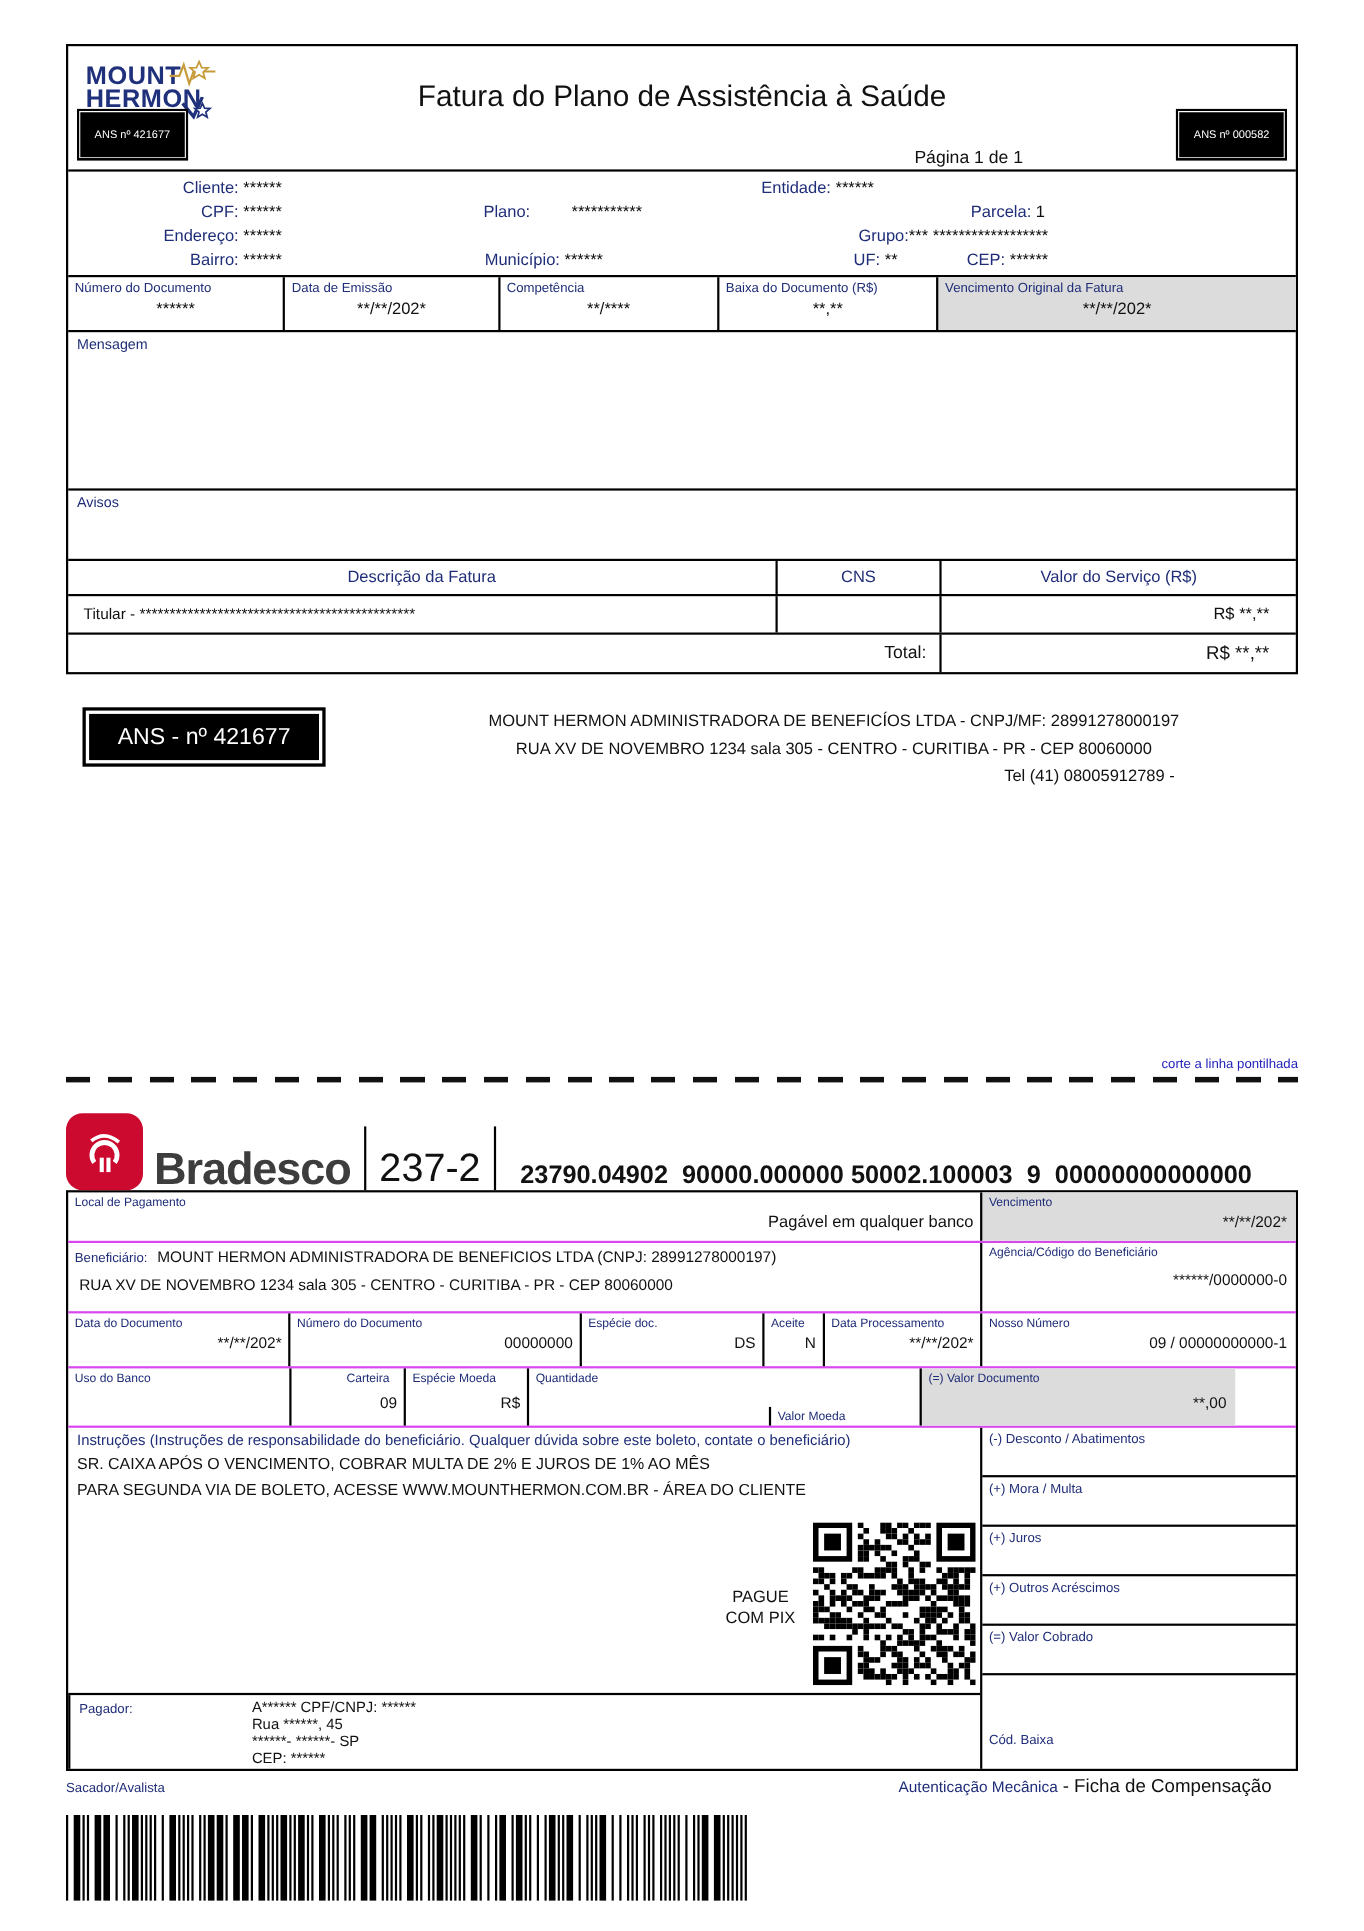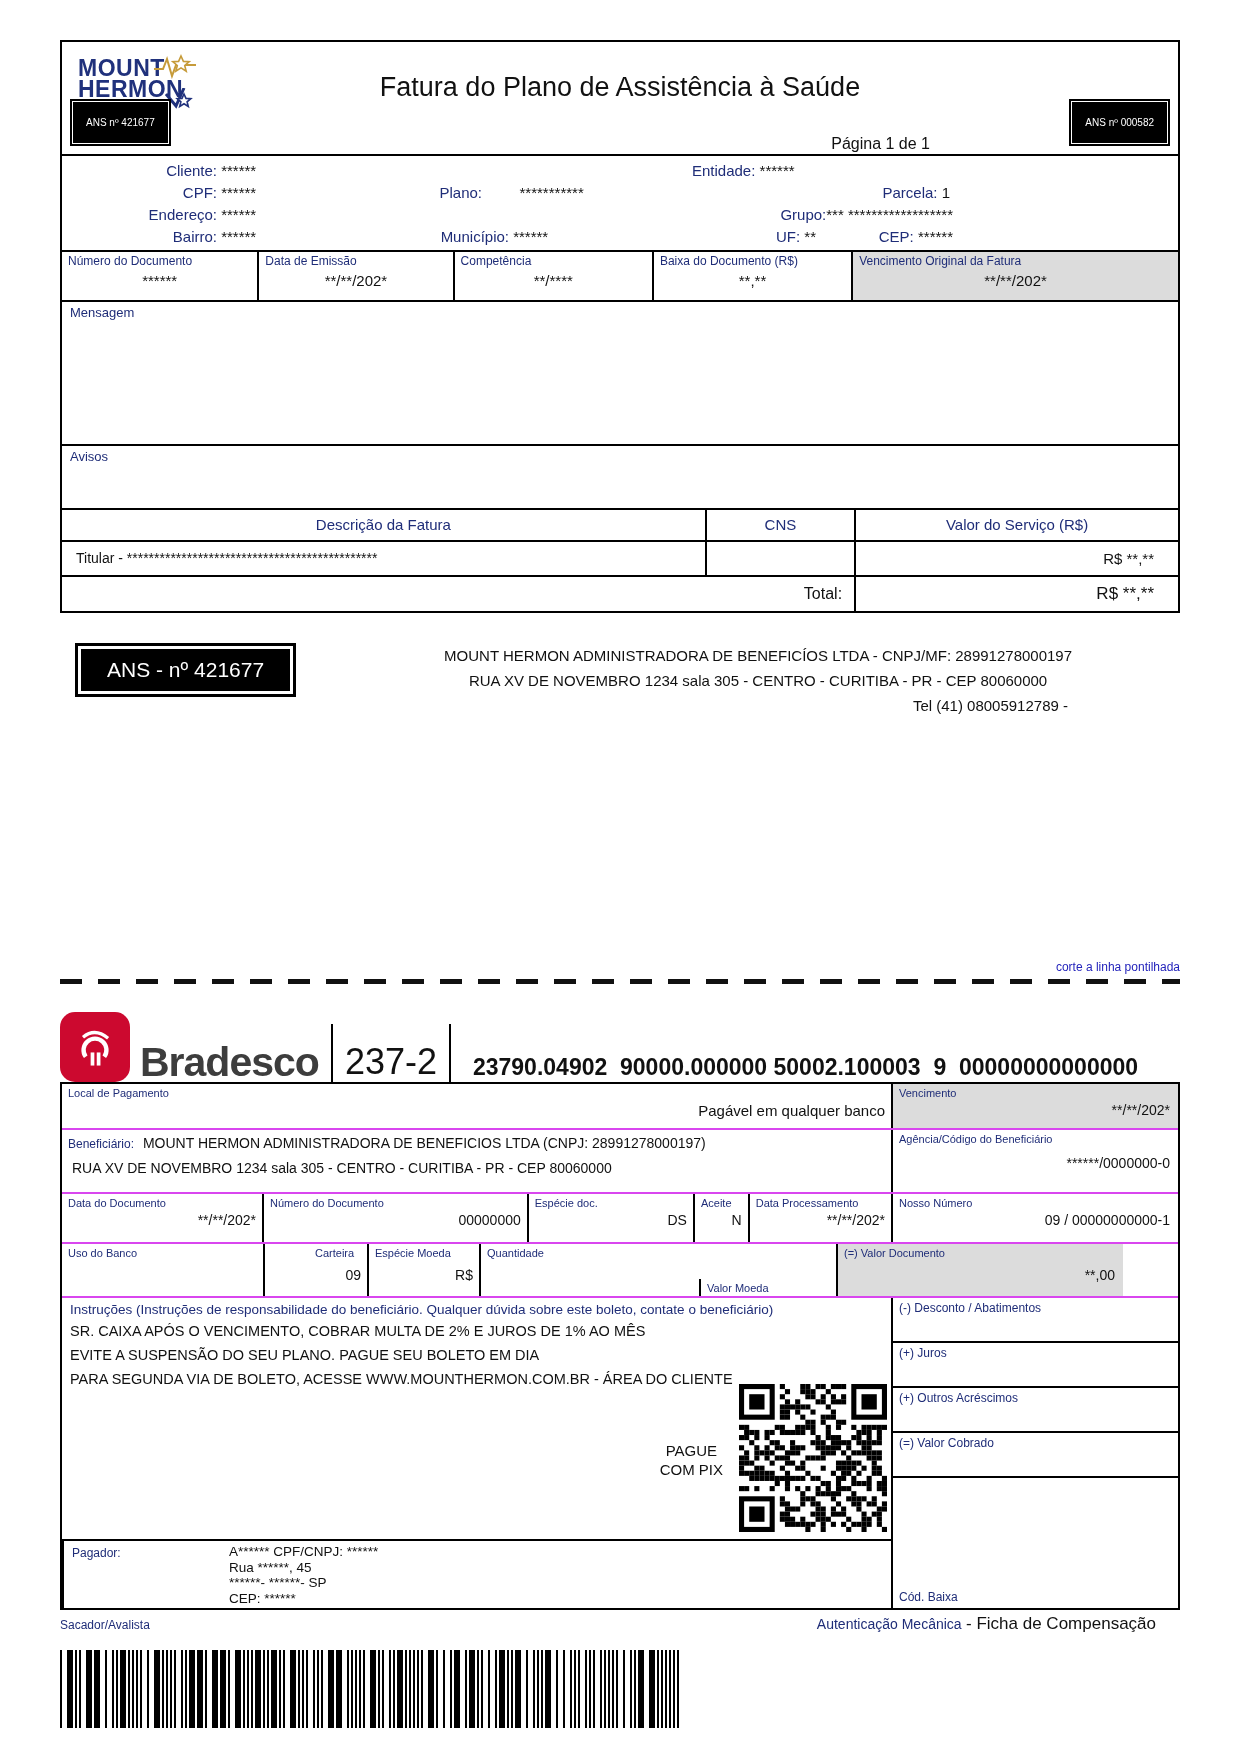--- a/index.html
+++ b/index.html
@@ -279,21 +279,20 @@
         <div class="blbl nav">(=) Valor Documento</div>
         <div class="bval r" style="padding-top:8px;">**,00</div>
       </div>
     </div>
 
     <div style="display:flex;">
       <div class="grow" style="display:flex;flex-direction:column;">
         <div class="bcell" style="height:243px;border-bottom:2px solid #000;">
           <div class="instr-h nav">Instruções (Instruções de responsabilidade do beneficiário. Qualquer dúvida sobre este boleto, contate o beneficiário)</div>
           <div class="instr-line">SR. CAIXA APÓS O VENCIMENTO, COBRAR MULTA DE 2% E JUROS DE 1% AO MÊS</div>
-          <div class="instr-line">EVITE A SUSPENSÃO DO SEU PLANO. PAGUE SEU BOLETO EM DIA</div>
           <div class="instr-line">PARA SEGUNDA VIA DE BOLETO, ACESSE WWW.MOUNTHERMON.COM.BR - ÁREA DO CLIENTE</div>
           <div class="pix">
             <div class="pix-label">
               <div>PAGUE</div>
               <div>COM PIX</div>
             </div>
             <div id="qr"><svg xmlns="http://www.w3.org/2000/svg" width="148" height="148" viewBox="0 0 145 145">
                   <rect width="100%" height="100%" fill="#fff"></rect>
                   <rect x="40" y="0" width="5" height="5" fill="#000"></rect>
                   <rect x="60" y="0" width="5" height="5" fill="#000"></rect>
@@ -639,30 +638,33 @@
             <div>******- ******- SP</div>
             <div>CEP: ******</div>
           </div>
         </div>
       </div>
       <div class="rightcol rstack" style="border-left:2px solid #000;box-sizing:border-box;">
         <div class="rfield">
             <div class="blbl nav" style="font-size:12px;">(-) Desconto / Abatimentos</div>
           </div>
         <div class="rfield">
+            <div class="blbl nav" style="font-size:12px;">(+) Mora / Multa</div>
+          </div>
+        <div class="rfield">
             <div class="blbl nav" style="font-size:12px;">(+) Juros</div>
           </div>
         <div class="rfield">
             <div class="blbl nav" style="font-size:12px;">(+) Outros Acréscimos</div>
           </div>
         <div class="rfield">
             <div class="blbl nav" style="font-size:12px;">(=) Valor Cobrado</div>
           </div>
         <div class="codbaixa">
-            <div class="blbl nav" style="font-size:12px;padding-bottom:4px;">Cód. Baixa</div>
+            <div class="blbl nav" style="font-size:12px;padding-bottom:20px;">Cód. Baixa</div>
           </div>
       </div>
     </div>
   </div>
 
   <div class="sac-row">
     <span class="sac nav">Sacador/Avalista</span>
     <span>
       <span class="aut nav">Autenticação Mecânica</span>
       <span class="ficha">- Ficha de Compensação</span>

